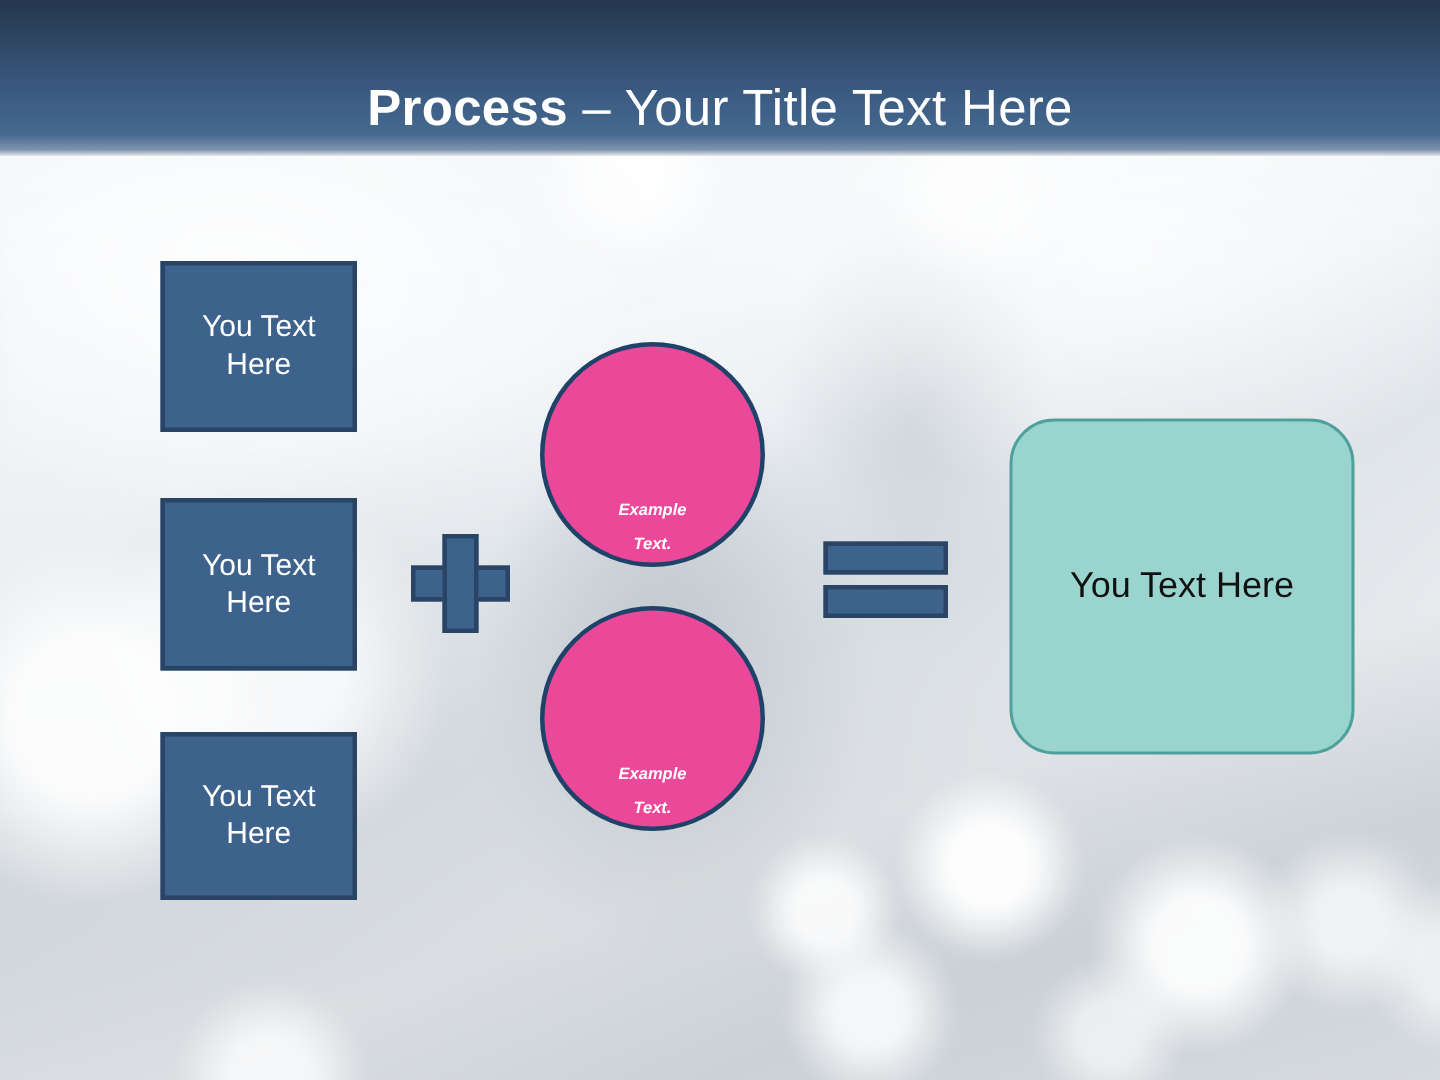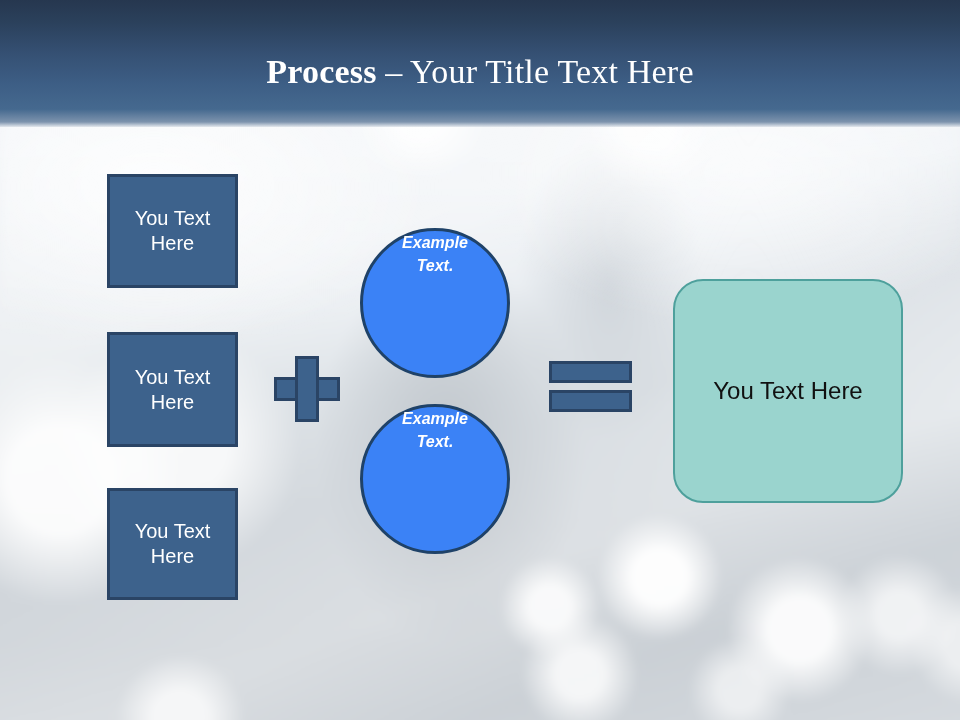--- a/index.html
+++ b/index.html
@@ -70,30 +70,29 @@
       radial-gradient(ellipse 380px 220px at 78% 24%, rgba(255,255,255,0.6) 0%, rgba(255,255,255,0) 72%);
     filter: blur(6px);
     pointer-events: none;
   }
 
   
   #header {
     position: absolute;
     left: 0; top: 0;
     width: 960px;
-    height: 127px;
+    height: 104px;
     background: linear-gradient(to bottom,
       #26374f 0%,
       #2b415c 18%,
       #355073 42%,
       #3d5e85 66%,
       #45698f 86%,
       #7d93ad 96%,
       rgba(190,200,212,0.35) 100%);
-    font-family: Liberation Serif, serif;
   }
   #header-title {
     position: absolute;
     left: 0;
     top: 52px;
     width: 960px;
     text-align: center;
     color: #ffffff;
     font-size: 34px;
     line-height: 40px;
@@ -144,30 +143,30 @@
     left: 24px; top: 24px; width: 18px; height: 18px;
     background: #3d628c; border: none;
   }
 
   
   .circle-node {
     position: absolute;
     width: 150px;
     height: 150px;
     border-radius: 50%;
-    background: #3b82f6;
+    background: #ec4899;
     border: 3px solid #1f4268;
     box-sizing: border-box;
     color: #ffffff;
-    font-size: 16px;
+    font-size: 11px;
     line-height: 23px;
     font-weight: bold;
     font-style: italic;
     display: flex;
-    align-items: flex-start;
+    align-items: flex-end;
     justify-content: center;
     text-align: center;
   }
   #circle-1 { left: 360px; top: 228px; }
   #circle-2 { left: 360px; top: 404px; }
 
   
   #equals-sign {
     position: absolute;
     left: 549px;

